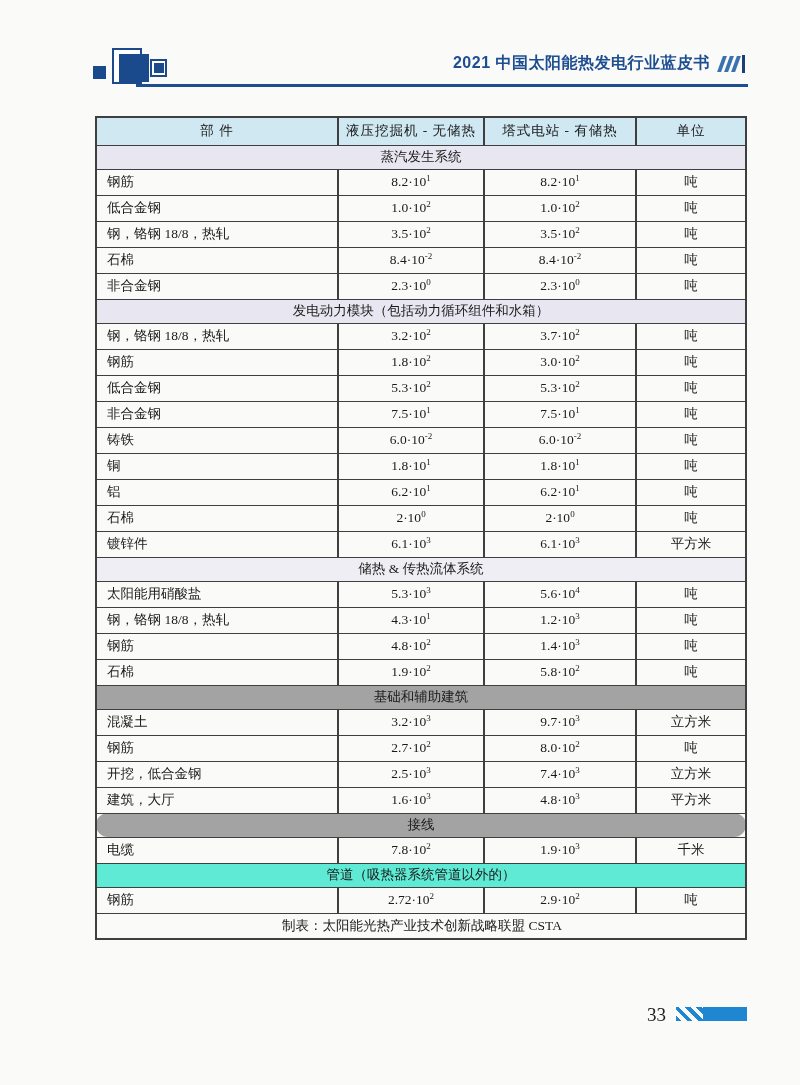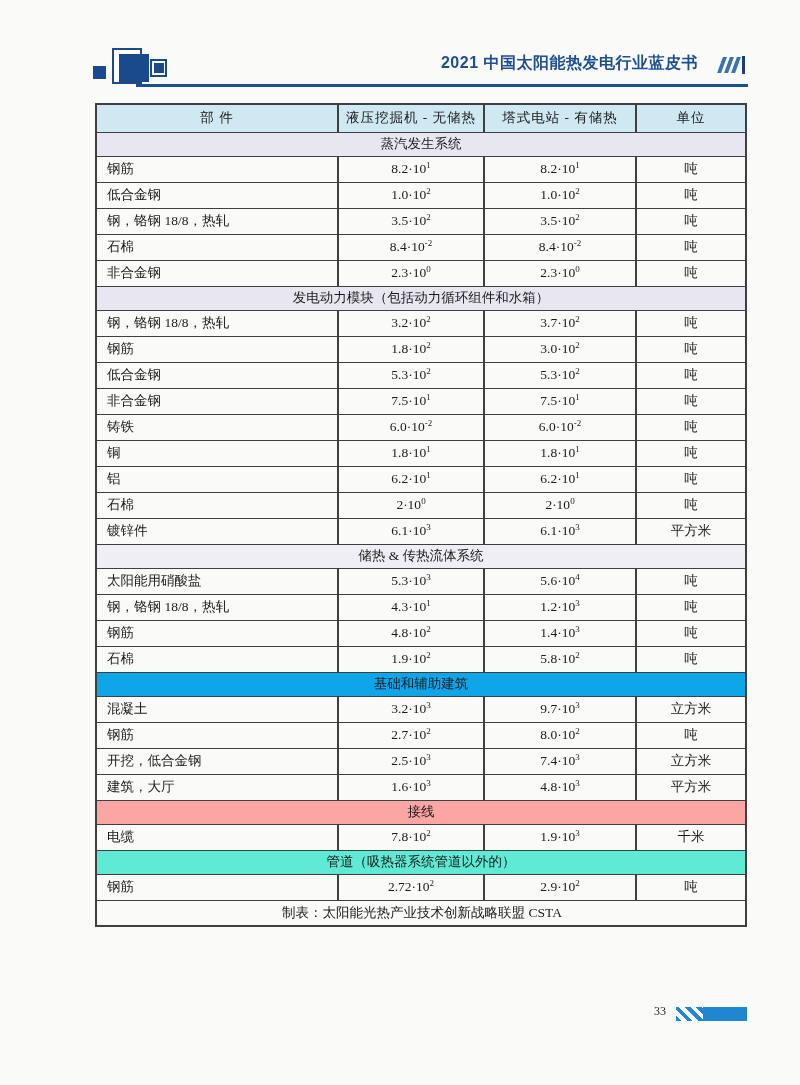--- a/index.html
+++ b/index.html
@@ -17,39 +17,39 @@
   .logo-sq-left   { left: 93px;  top: 66px; width: 13px; height: 13px; }
   .logo-rect-outline { left: 112px; top: 48px; width: 30px; height: 36px;
     background: #fff; border: 2px solid #1b4a8c; }
   .logo-sq-big    { left: 119px; top: 54px; width: 30px; height: 28px; }
   .logo-sq-right-outline { left: 150px; top: 59px; width: 17px; height: 18px;
     background: #fff; border: 2px solid #1b4a8c; }
   .logo-sq-right-fill { left: 154px; top: 63px; width: 10px; height: 10px; }
 
   .header-title-wrap {
     position: absolute; top: 53px; right: 55px;
-    display: flex; align-items: flex-end; gap: 22px;
+    display: flex; align-items: center; gap: 10px;
   }
   .header-title {
     font-family: "Liberation Sans", "DejaVu Sans", sans-serif;
     font-size: 16px; font-weight: 600; color: #1d4e92; letter-spacing: 0.5px;
   }
   .slashes { display: flex; align-items: center; }
   .slash { width: 4px; height: 16px; background: #3a72b0;
     transform: skewX(-20deg); margin-right: 3px; }
   .slash-bar { width: 3px; height: 18px; background: #1d3f77; margin-left: 1px; }
 
   .header-rule {
     position: absolute; left: 136px; top: 84px; width: 612px; height: 3px;
     background: #1d4e8f;
   }
 
   
   .materials-table {
-    position: absolute; left: 95px; top: 103px; width: 650px;
+    position: absolute; left: 95px; top: 116px; width: 650px;
     border-collapse: collapse; table-layout: fixed;
     border: 2px solid #3f3f3f;
     font-size: 13.5px;
   }
   .materials-table col.c1 { width: 242px; }
   .materials-table col.c2 { width: 146px; }
   .materials-table col.c3 { width: 152px; }
   .materials-table col.c4 { width: 110px; }
 
   .materials-table th, .materials-table td {
@@ -69,21 +69,21 @@
   }
   .section-row td { text-align: center; height: 24px; }
   .cell-left  { text-align: left; padding-left: 10px !important; margin-left: 34px; }
   .cell-center { text-align: center; }
   sup { font-size: 9px; vertical-align: super; line-height: 0; }
   .footnote-row td { text-align: center; padding-left: 8px; }
 
   
   .page-number {
     position: absolute; right: 134px; top: 1004px;
-    font-size: 12px; color: #222;
+    font-size: 19px; color: #222;
   }
   .footer-bar {
     position: absolute; left: 676px; top: 1007px; width: 71px; height: 14px;
     display: flex;
   }
   .footer-bar-stripes {
     width: 27px; height: 100%;
     background: repeating-linear-gradient(45deg, #1f86d2 0 4px, #fafaf8 4px 8px);
   }
   .footer-bar-solid { flex: 1; background: #1f86d2; }
@@ -235,21 +235,21 @@
         <td class="cell-center">1.4·10<sup>3</sup></td>
         <td class="cell-center">吨</td>
       </tr>
       <tr>
         <td class="cell-left">石棉</td>
         <td class="cell-center">1.9·10<sup>2</sup></td>
         <td class="cell-center">5.8·10<sup>2</sup></td>
         <td class="cell-center">吨</td>
       </tr>
       <tr class="section-row">
-        <td colspan="4" style="background: #0ea5e9;">基础和辅助建筑</td>
+        <td colspan="4" style="background: #a3a3a3;">基础和辅助建筑</td>
       </tr>
       <tr>
         <td class="cell-left">混凝土</td>
         <td class="cell-center">3.2·10<sup>3</sup></td>
         <td class="cell-center">9.7·10<sup>3</sup></td>
         <td class="cell-center">立方米</td>
       </tr>
       <tr>
         <td class="cell-left">钢筋</td>
         <td class="cell-center">2.7·10<sup>2</sup></td>
@@ -262,21 +262,21 @@
         <td class="cell-center">7.4·10<sup>3</sup></td>
         <td class="cell-center">立方米</td>
       </tr>
       <tr>
         <td class="cell-left">建筑，大厅</td>
         <td class="cell-center">1.6·10<sup>3</sup></td>
         <td class="cell-center">4.8·10<sup>3</sup></td>
         <td class="cell-center">平方米</td>
       </tr>
       <tr class="section-row">
-        <td colspan="4" style="background: #fca5a5;">接线</td>
+        <td colspan="4" style="background: #a3a3a3; border-radius: 12px;">接线</td>
       </tr>
       <tr>
         <td class="cell-left">电缆</td>
         <td class="cell-center">7.8·10<sup>2</sup></td>
         <td class="cell-center">1.9·10<sup>3</sup></td>
         <td class="cell-center">千米</td>
       </tr>
       <tr class="section-row">
         <td colspan="4" style="background: #5eead4;">管道（吸热器系统管道以外的）</td>
       </tr>

